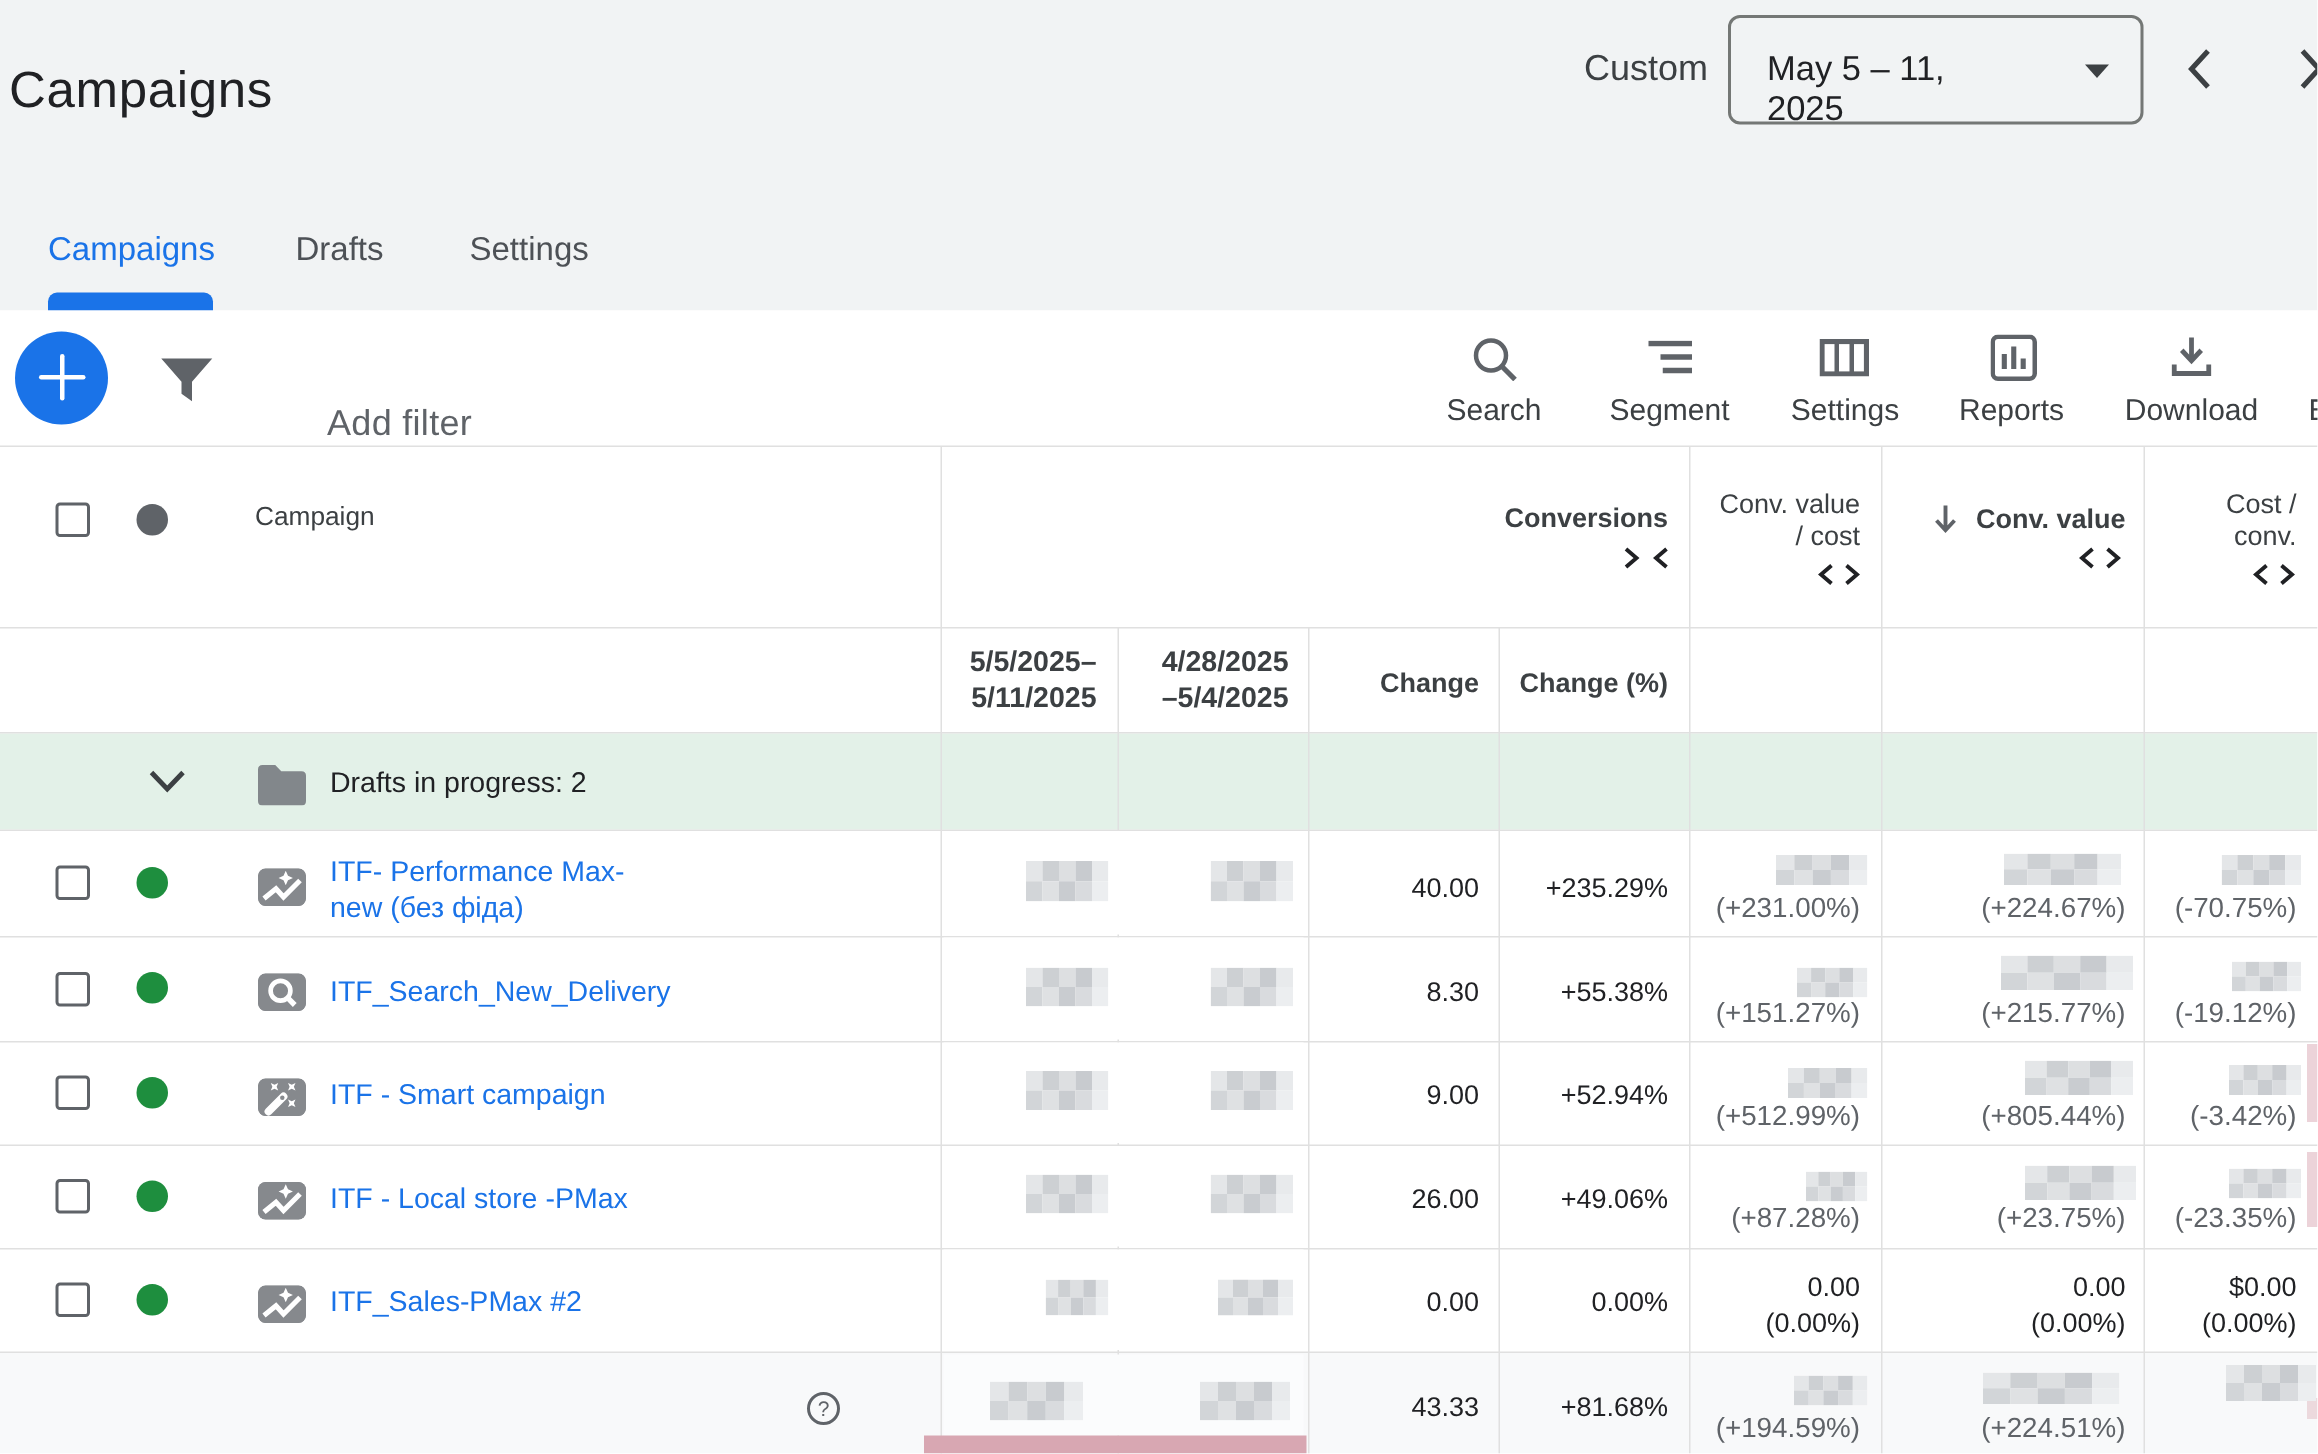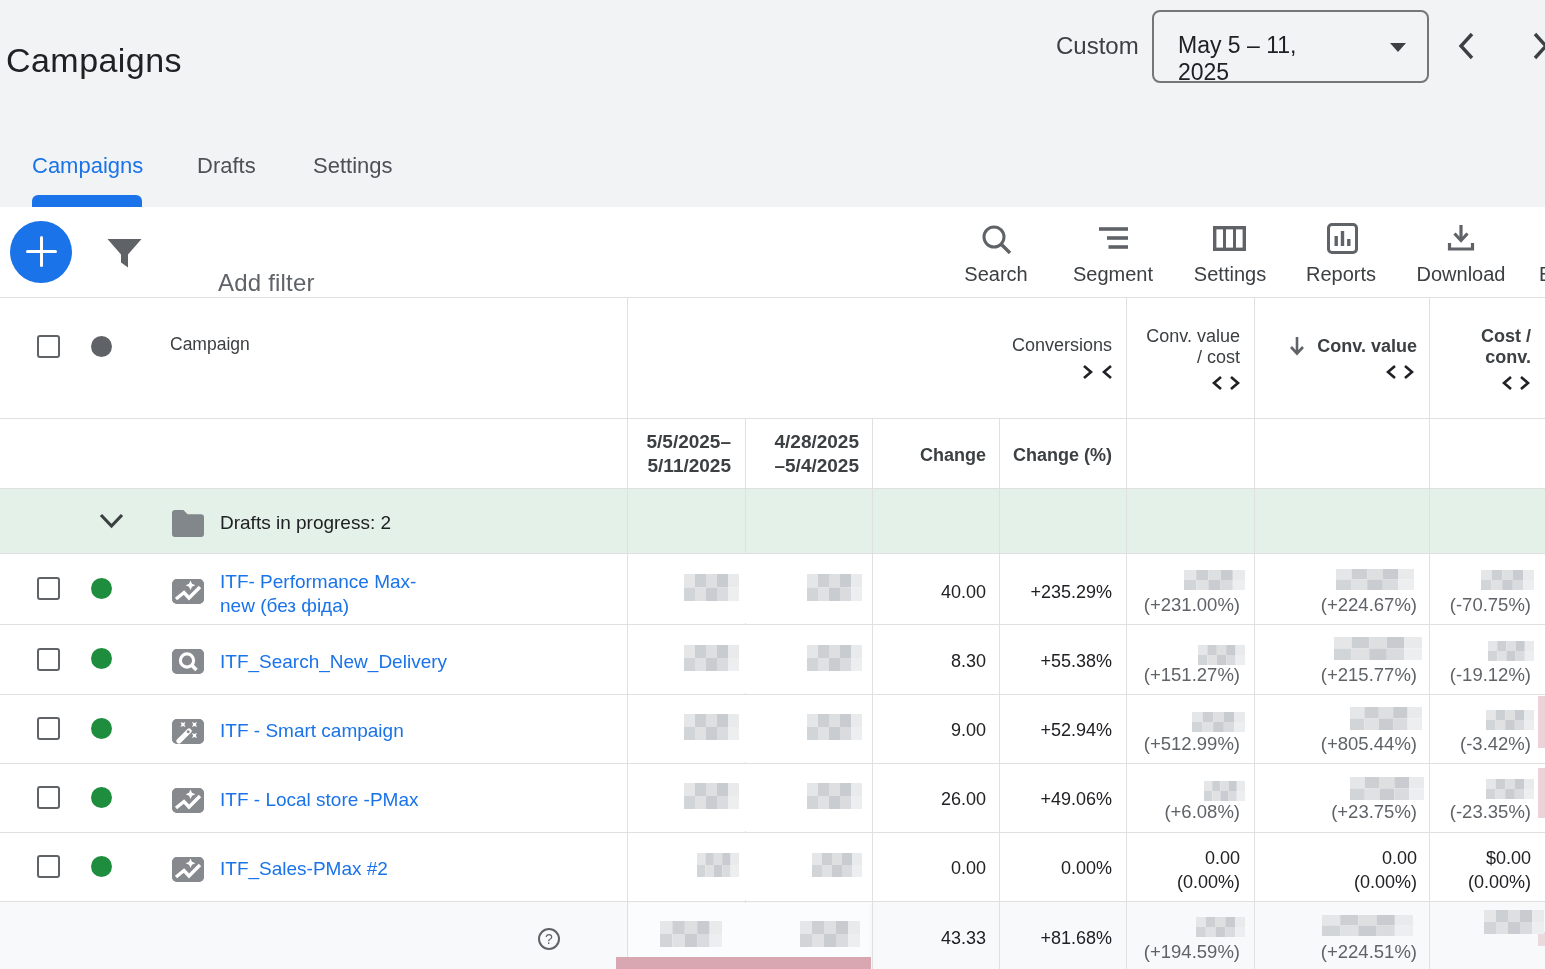--- a/index.html
+++ b/index.html
@@ -121,39 +121,39 @@
   <div class="vline" style="left:745px;top:418px;height:551px"></div>
   <div class="vline" style="left:872px;top:418px;height:551px"></div>
   <div class="vline" style="left:999px;top:418px;height:551px"></div>
   <div class="vline" style="left:1126px;top:298px;height:671px"></div>
   <div class="vline" style="left:1254px;top:298px;height:671px"></div>
   <div class="vline" style="left:1429px;top:298px;height:671px"></div>
 
   <div class="checkbox" style="top:335px"></div>
   <div class="circle c-gray" style="top:336px"></div>
   <div class="abs" style="left:170px;top:334px;font-size:17.5px;font-weight:normal;color:#3c4043">Campaign</div>
-  <div class="hcell" style="left:1000px;top:334px;width:112px;font-weight:400;font-size:18px">Conversions</div>
+  <div class="hcell" style="left:1000px;top:334px;width:112px;font-weight:700;font-size:18px">Conversions</div>
   <svg class="abs" style="left:1082px;top:364px" width="31" height="16" viewBox="0 0 31 16">
     <path d="M2 2 L9 8 L2 14" fill="none" stroke="#202124" stroke-width="2.6"></path>
     <path d="M29 2 L22 8 L29 14" fill="none" stroke="#202124" stroke-width="2.6"></path>
   </svg>
   <div class="hcell" style="left:1130px;top:326px;width:110px;font-weight:500;font-size:18px;line-height:21px">Conv. value<br>/ cost</div>
   <svg class="abs" style="left:1212px;top:375px" width="28" height="16" viewBox="0 0 28 16">
     <path d="M9 2 L2 8 L9 14" fill="none" stroke="#202124" stroke-width="2.6"></path>
     <path d="M19 2 L26 8 L19 14" fill="none" stroke="#202124" stroke-width="2.6"></path>
   </svg>
   <div class="hcell" style="left:1290px;top:335px;width:127px;font-weight:bold;font-size:18px">Conv. value</div>
   <svg class="abs" style="left:1288px;top:336px" width="18" height="20" viewBox="0 0 18 20">
     <path d="M9 1 V16 M3 11 L9 17.5 L15 11" fill="none" stroke="#5f6368" stroke-width="2.6"></path>
   </svg>
   <svg class="abs" style="left:1386px;top:364px" width="28" height="16" viewBox="0 0 28 16">
     <path d="M9 2 L2 8 L9 14" fill="none" stroke="#202124" stroke-width="2.6"></path>
     <path d="M19 2 L26 8 L19 14" fill="none" stroke="#202124" stroke-width="2.6"></path>
   </svg>
-  <div class="hcell" style="left:1421px;top:326px;width:110px;font-weight:700;font-size:18px;line-height:21px">Cost /<br>conv.</div>
+  <div class="hcell" style="left:1421px;top:326px;width:110px;font-weight:400;font-size:18px;line-height:21px">Cost /<br>conv.</div>
   <svg class="abs" style="left:1502px;top:375px" width="28" height="16" viewBox="0 0 28 16">
     <path d="M9 2 L2 8 L9 14" fill="none" stroke="#202124" stroke-width="2.6"></path>
     <path d="M19 2 L26 8 L19 14" fill="none" stroke="#202124" stroke-width="2.6"></path>
   </svg>
 
   <div class="hcell" style="left:619px;top:430px;width:112px;font-size:19px;line-height:24px">5/5/2025–<br>5/11/2025</div>
   <div class="hcell" style="left:747px;top:430px;width:112px;font-size:19px;line-height:24px">4/28/2025<br>–5/4/2025</div>
   <div class="hcell" style="left:874px;top:444px;width:112px">Change</div>
   <div class="hcell" style="left:1000px;top:444px;width:112px">Change (%)</div>
 
@@ -303,21 +303,21 @@
       <use href="#bl" width="55" height="26"></use>
     </svg>
   <svg class="blob" style="left:807px;top:783px" width="55" height="26">
       <use href="#bl" width="55" height="26"></use>
     </svg>
   <div class="num" style="left:874px;top:789px;width:112px">26.00</div>
   <div class="num" style="left:1000px;top:789px;width:112px">+49.06%</div>
   <svg class="blob" style="left:1204px;top:781px" width="41" height="20">
       <use href="#bl" width="41" height="20"></use>
     </svg>
-  <div class="paren" style="left:1128px;top:801px;width:112px">(+6.08%)</div>
+  <div class="paren" style="left:1128px;top:801px;width:112px">(+87.28%)</div>
   <svg class="blob" style="left:1350px;top:777px" width="74" height="23">
       <use href="#bl" width="74" height="23"></use>
     </svg>
   <div class="paren" style="left:1305px;top:801px;width:112px">(+23.75%)</div>
   <svg class="blob" style="left:1486px;top:779px" width="48" height="20">
       <use href="#bl" width="48" height="20"></use>
     </svg>
   <div class="paren" style="left:1419px;top:801px;width:112px">(-23.35%)</div>
 
   <div class="checkbox" style="top:855px"></div>

